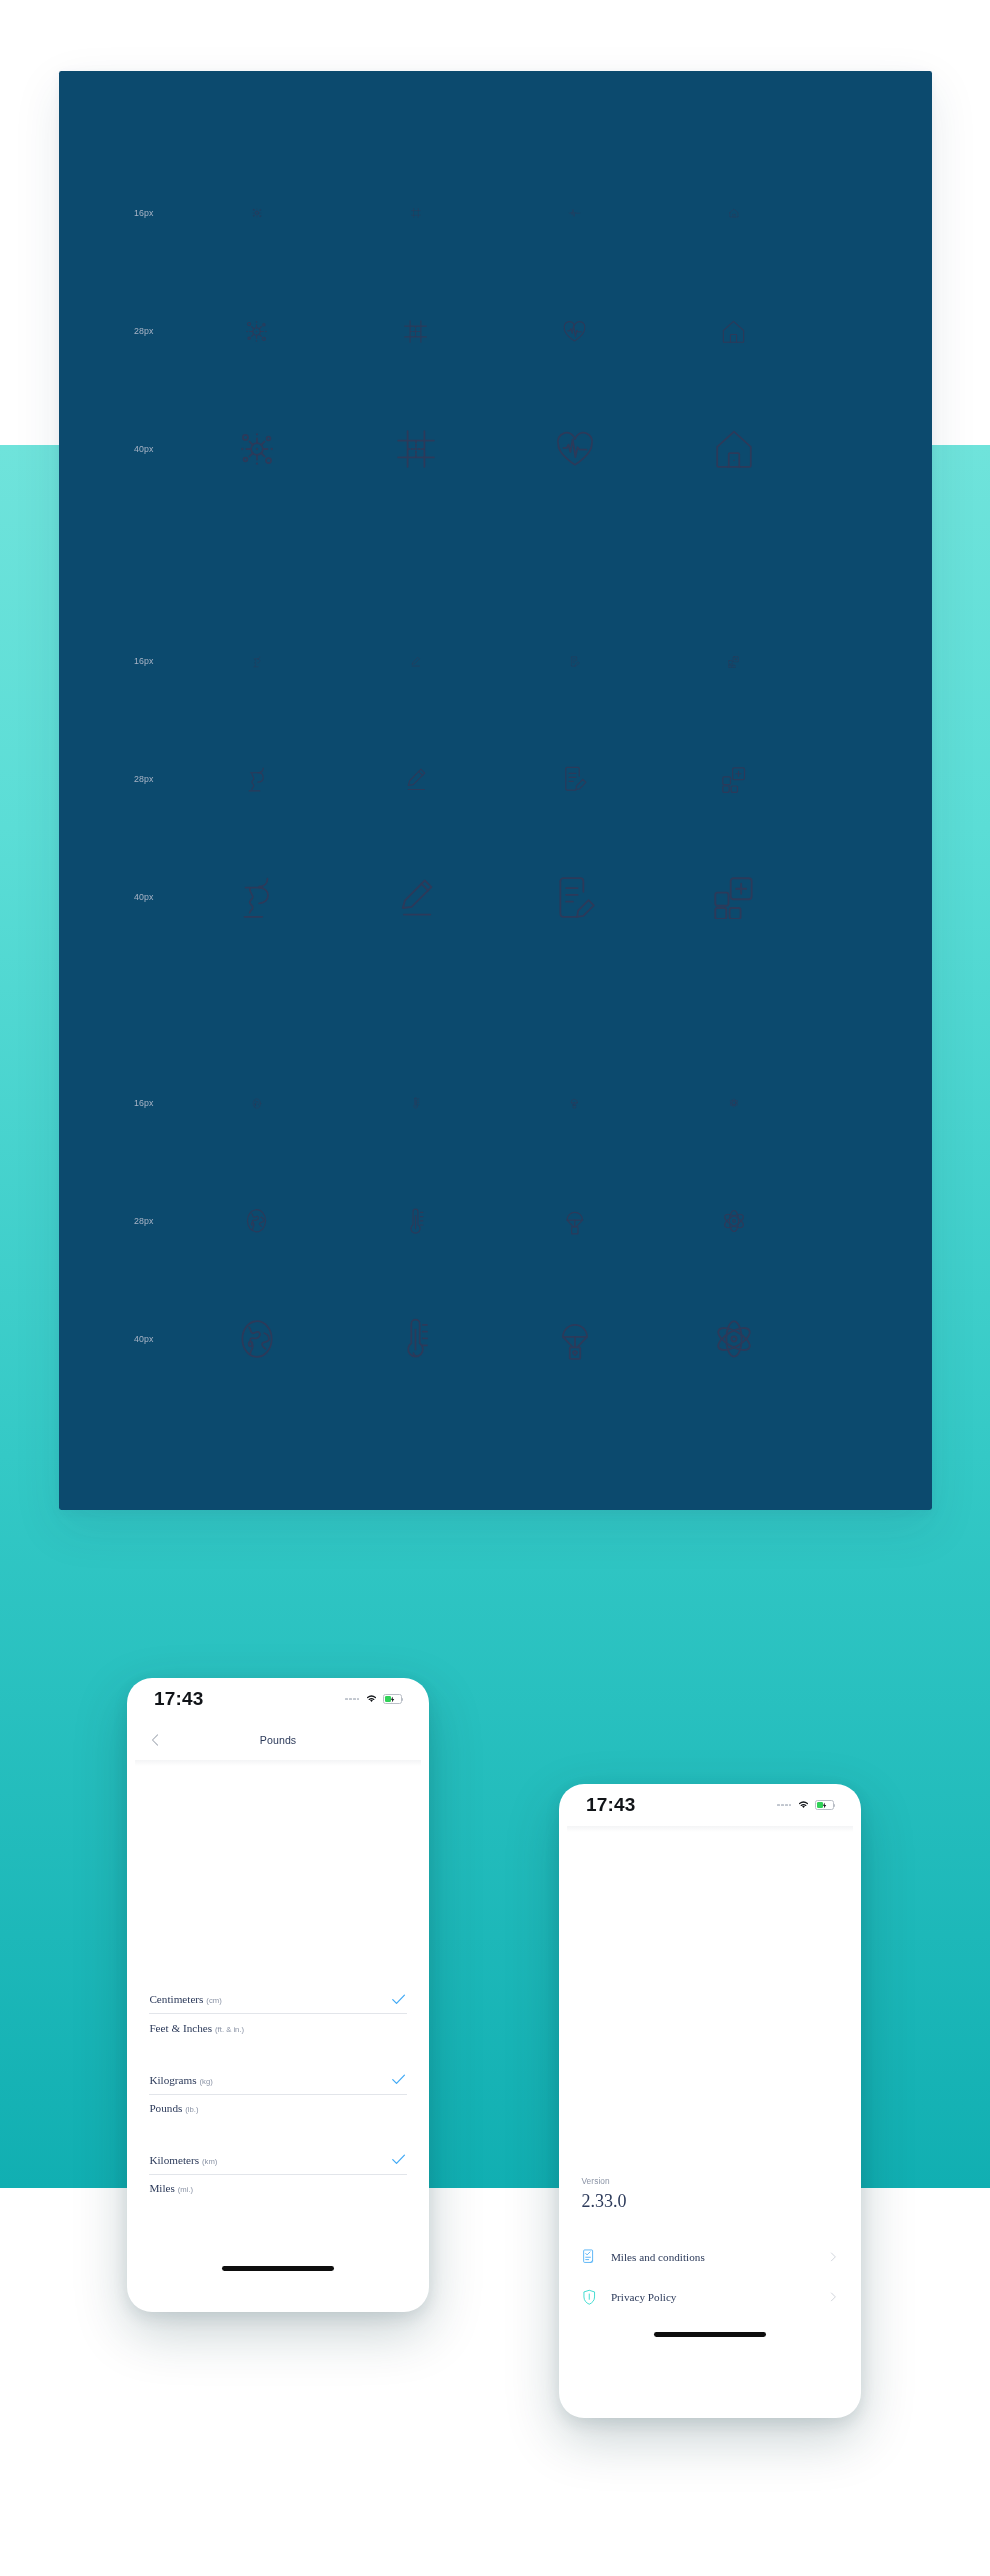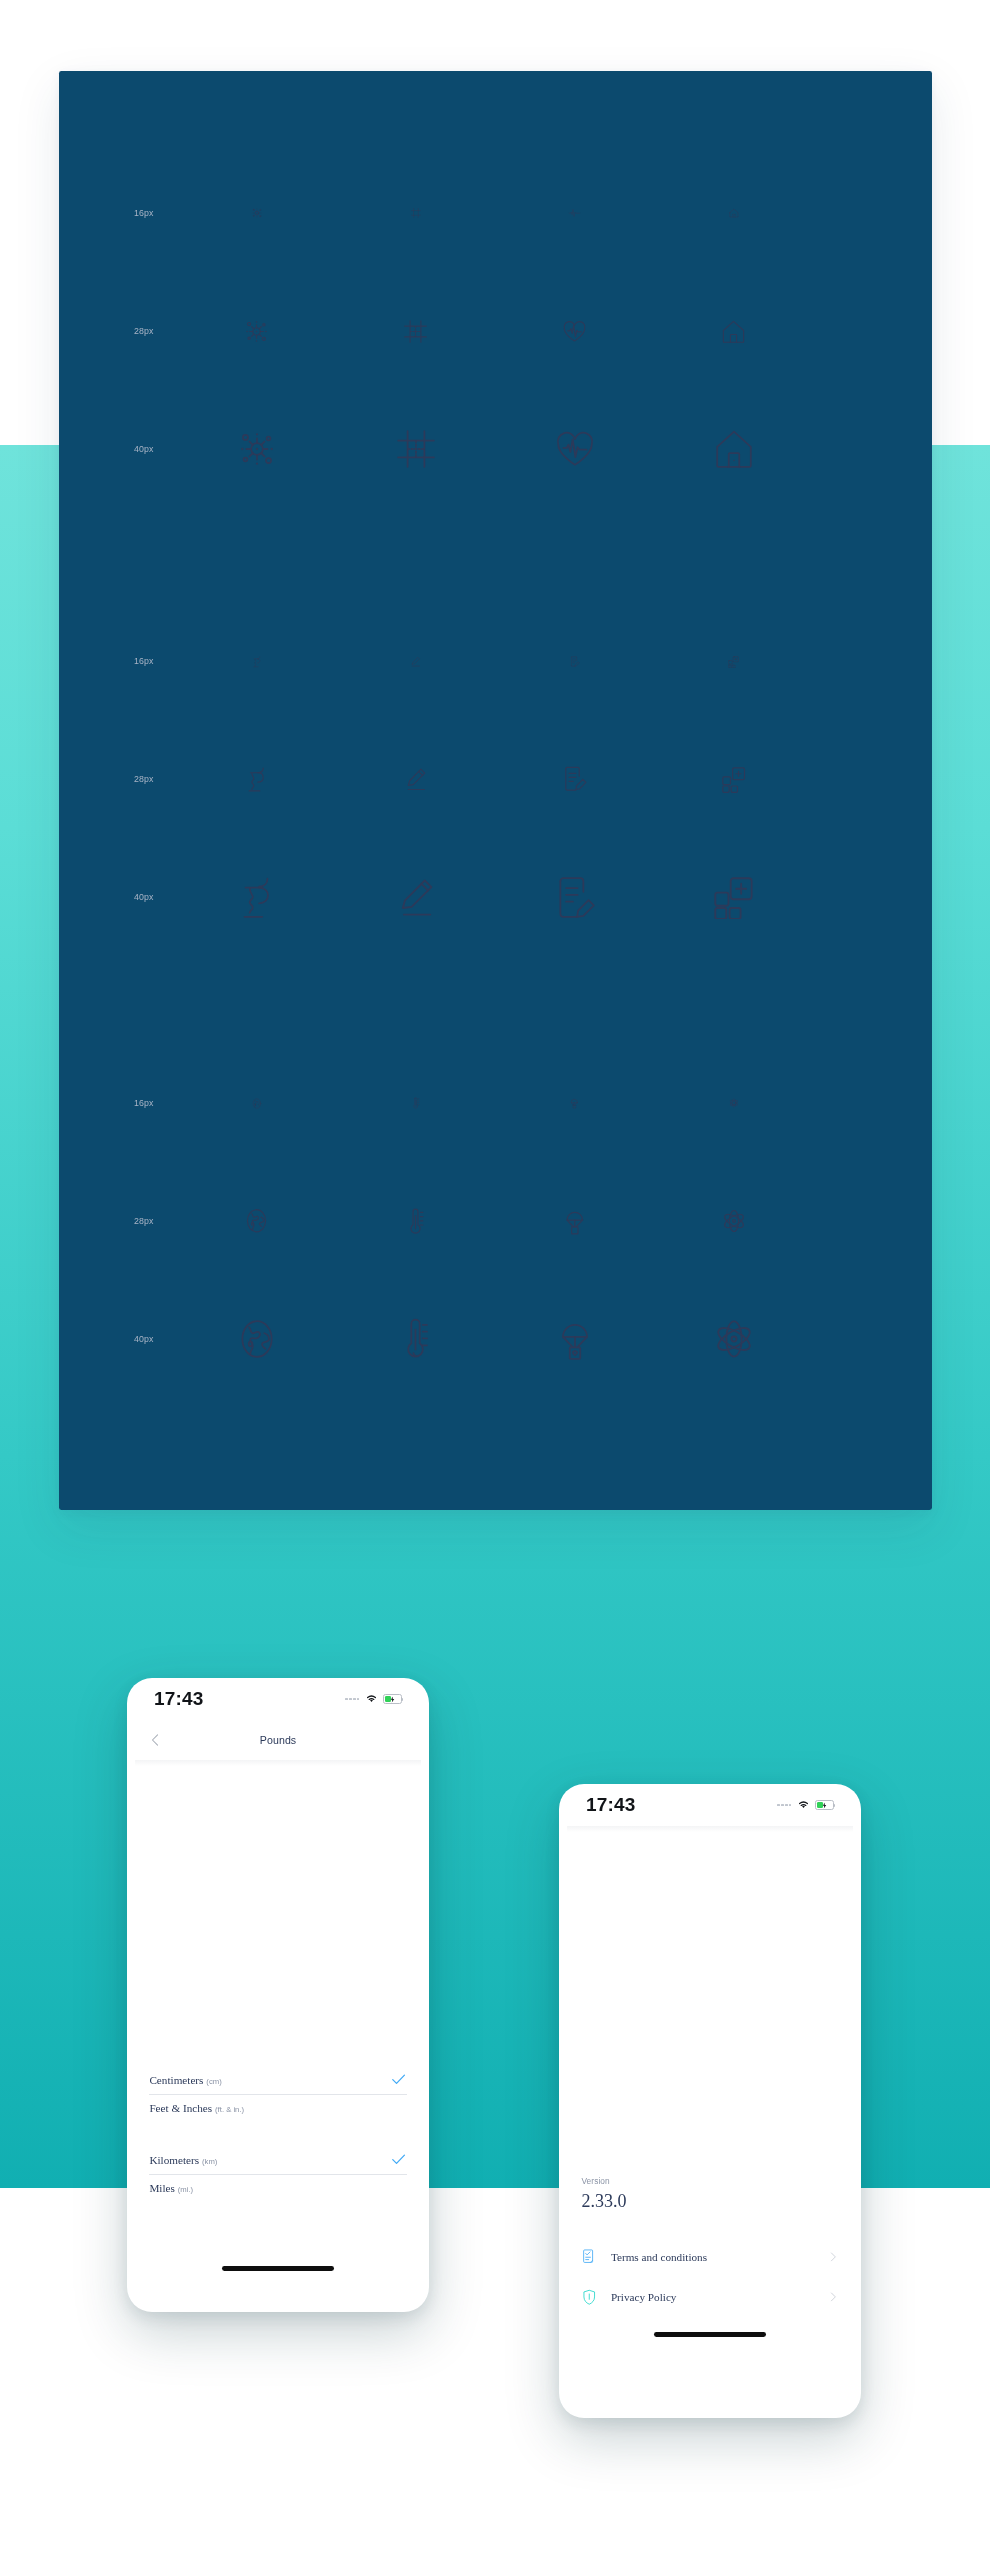--- a/index.html
+++ b/index.html
@@ -600,20 +600,36 @@
             </svg>
           </div>
           <div class="unit-div"></div>
           <div class="unit-row">
             <div>
               <span class="unit-label">Feet &amp; Inches</span><span class="unit-abbr">(ft. &amp; in.)</span>
             </div>
           </div>
         </div>
 
+        <div class="unit-block">
+          <div class="unit-row">
+            <div>
+              <span class="unit-label">Kilograms</span><span class="unit-abbr">(kg)</span>
+            </div>
+            <svg class="check" viewBox="0 0 24 24">
+              <path d="M4 12.5l5.5 5.5L21 6" stroke="#3FA9F5" stroke-width="1.8" fill="none" stroke-linecap="round" stroke-linejoin="round"></path>
+            </svg>
+          </div>
+          <div class="unit-div"></div>
+          <div class="unit-row">
+            <div>
+              <span class="unit-label">Pounds</span><span class="unit-abbr">(lb.)</span>
+            </div>
+          </div>
+        </div>
 
         <div class="unit-block">
           <div class="unit-row">
             <div>
               <span class="unit-label">Kilometers</span><span class="unit-abbr">(km)</span>
             </div>
             <svg class="check" viewBox="0 0 24 24">
               <path d="M4 12.5l5.5 5.5L21 6" stroke="#3FA9F5" stroke-width="1.8" fill="none" stroke-linecap="round" stroke-linejoin="round"></path>
             </svg>
           </div>
@@ -666,21 +682,21 @@
 
       <div class="menu-list">
 
         <div class="menu-row">
           <svg class="menu-icon" viewBox="0 0 28 28">
             <path d="M4.5 3.2a1.6 1.6 0 0 1 1.6-1.6h12a1.6 1.6 0 0 1 1.6 1.6v18a1.6 1.6 0 0 1-1.6 1.6H6.1a1.6 1.6 0 0 1-1.6-1.6V3.2z" stroke="#3FA9F5" stroke-width="1.4" fill="none"></path>
             <path d="M8 7.5l2.3 2.5 5-5" stroke="#3FA9F5" stroke-width="1.4" fill="none" stroke-linecap="round" stroke-linejoin="round"></path>
             <path d="M8 14h8M8 18h5" stroke="#3FA9F5" stroke-width="1.4" stroke-linecap="round"></path>
             <path d="M16 22.8l3.7-3.7" stroke="#3FA9F5" stroke-width="1.4" fill="none"></path>
           </svg>
-          <div class="menu-label">Terms and conditions</div>
+          <div class="menu-label">Miles and conditions</div>
           <svg class="chev" viewBox="0 0 24 24">
             <path d="M9 4l8 8-8 8" stroke="#C3C8D1" stroke-width="1.6" fill="none" stroke-linecap="round" stroke-linejoin="round"></path>
           </svg>
         </div>
 
         <div class="menu-row">
           <svg class="menu-icon" viewBox="0 0 28 28">
             <path d="M14 2.2L23 5v8.5c0 6-4 10.2-9 12.3-5-2.1-9-6.3-9-12.3V5l9-2.8z" stroke="#1ED6C8" stroke-width="1.4" fill="none" stroke-linejoin="round"></path>
             <path d="M14 8.5v9" stroke="#1ED6C8" stroke-width="1.4" stroke-linecap="round"></path>
           </svg>

